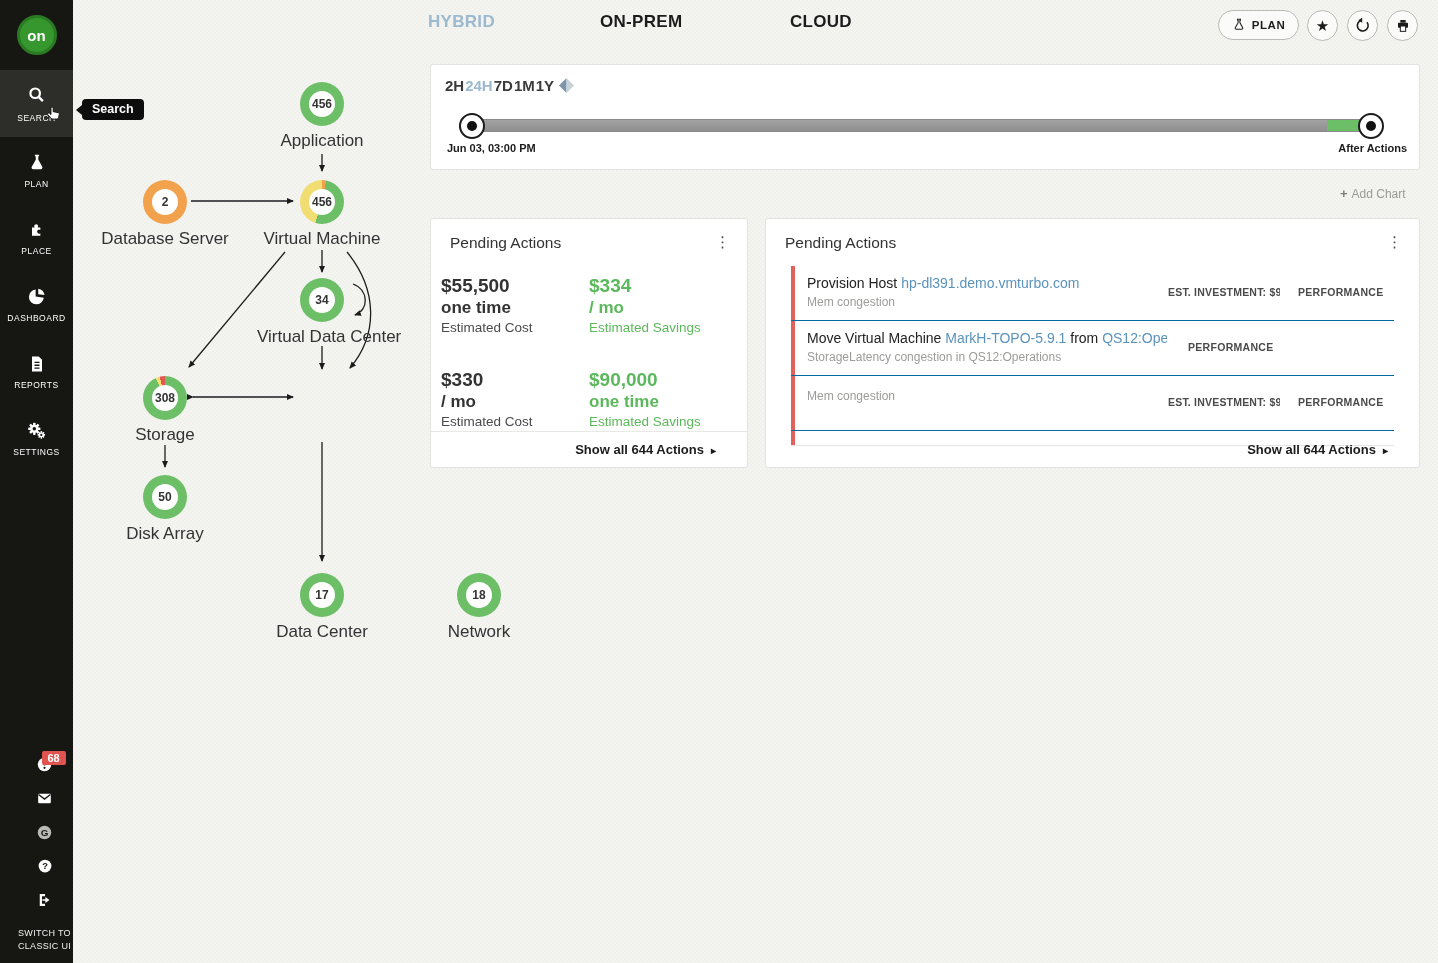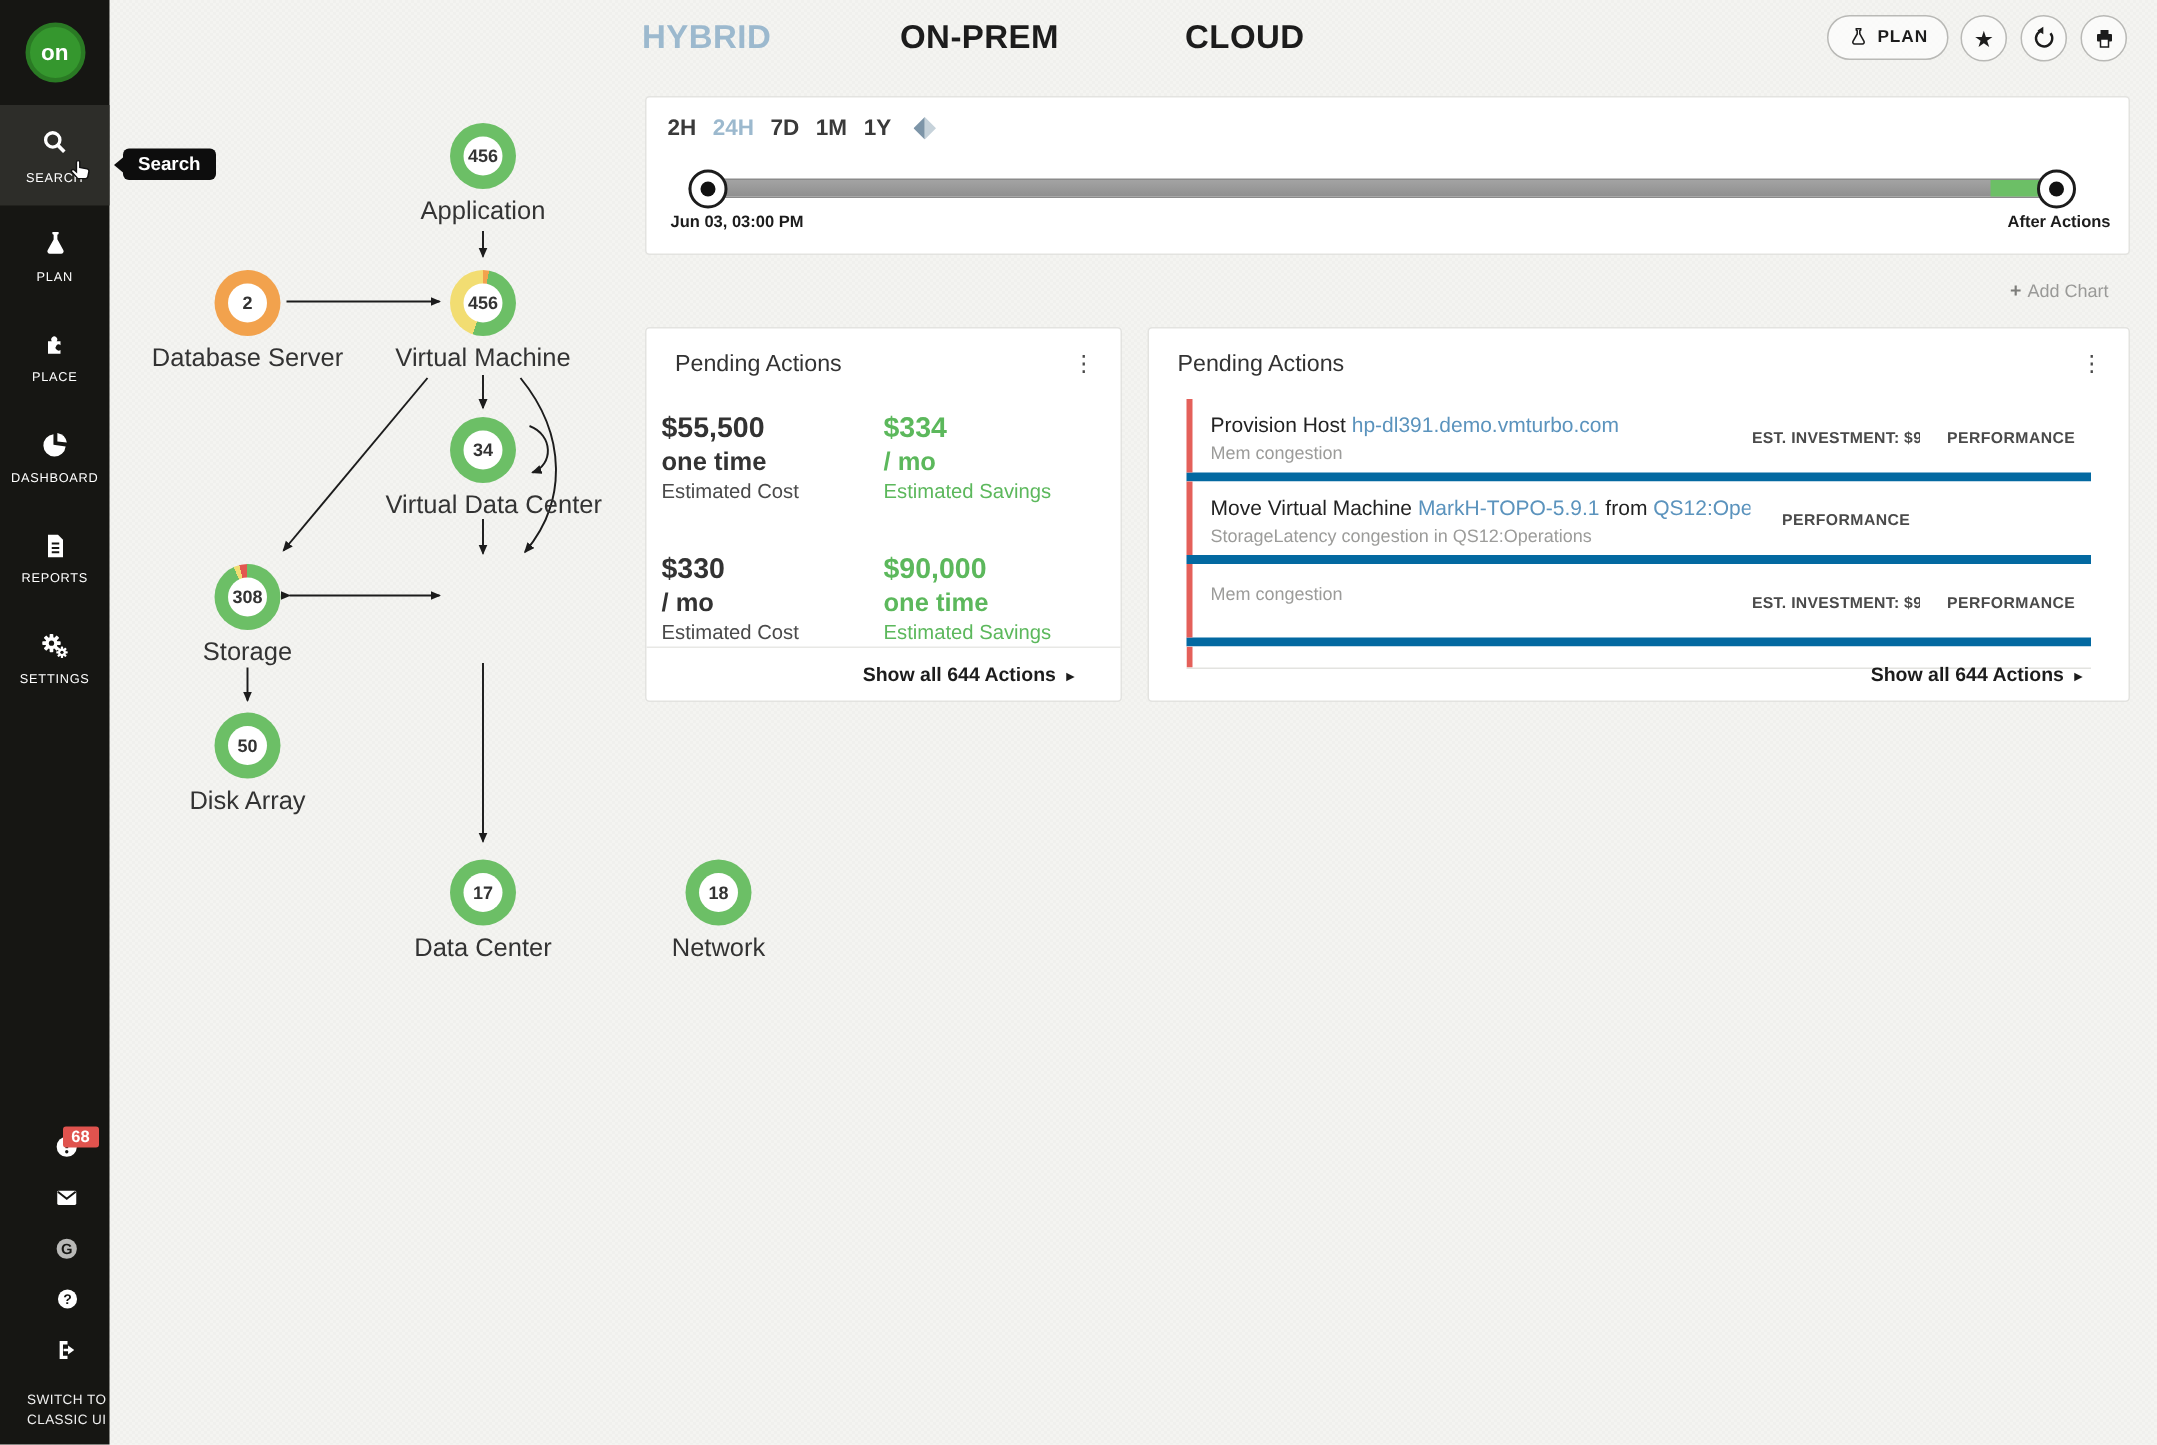--- a/index.html
+++ b/index.html
@@ -61,21 +61,21 @@
     padding:3px 10px 4px; border-radius:4px; white-space:nowrap;
   }
   .tooltip::before {
     content:""; position:absolute; left:-6px; top:6px;
     border-top:5px solid transparent; border-bottom:5px solid transparent;
     border-right:6px solid #0d0d0d;
   }
   .cursor { position:absolute; left:44px; top:105px; z-index:41; }
 
   
-  .tab { position:absolute; top:12px; font-size:22px; font-weight:bold; color:#1c1c1c; cursor:pointer; letter-spacing:.3px; }
+  .tab { position:absolute; top:12px; font-size:17px; font-weight:bold; color:#1c1c1c; cursor:pointer; letter-spacing:.3px; }
   .tab.active { color:#9cb9ce; }
   .tab-hybrid { left:428px; }
   .tab-onprem { left:600px; }
   .tab-cloud  { left:790px; }
 
   .btn-plan {
     position:absolute; left:1218px; top:10px; width:81px; height:30px;
     border:1px solid #b9b9b6; border-radius:15px; background:rgba(255,255,255,.65);
     display:flex; align-items:center; justify-content:center; gap:6px;
     font-size:11.5px; font-weight:bold; letter-spacing:.6px; color:#1c1c1c; cursor:pointer;
@@ -88,21 +88,21 @@
   }
   .btn-star { left:1307px; }
   .btn-undo { left:1347px; }
   .btn-print{ left:1387px; }
 
   
   .panel {
     position:absolute; background:#fff; border:1px solid #e3e3e0; border-radius:3px;
   }
   .timeline-panel { left:430px; top:64px; width:990px; height:106px; }
-  .ranges { position:absolute; left:14px; top:12px; display:flex; align-items:center; gap:11px; }
+  .ranges { position:absolute; left:14px; top:12px; display:flex; align-items:center; gap:1px; }
   .range { font-size:15px; font-weight:bold; color:#3a3a3a; cursor:pointer; }
   .range.active { color:#9cb9ce; }
   .compare-icon { margin-left:4px; cursor:pointer; }
   .track {
     position:absolute; left:28px; right:38px; top:54px; height:13px;
     background:linear-gradient(#a3a3a3,#8f8f8f); border-radius:7px; border:1px solid #8a8a8a;
   }
   .track-green { position:absolute; right:11px; top:0; width:42px; height:11px; background:#6cbf66; }
   .handle {
     position:absolute; top:48px; width:26px; height:26px; border-radius:50%;
@@ -157,21 +157,21 @@
     display:flex; align-items:center; justify-content:flex-end;
   }
   .summary-panel .panel-footer { border-top:1px solid #e8e8e5; }
   .show-all { font-size:13px; font-weight:600; color:#1c1c1c; cursor:pointer; margin-right:31px; }
   .show-all .arr { margin-left:7px; font-size:10px; }
 
   
   .list-panel { left:765px; top:218px; width:655px; height:250px; }
   .rows { position:absolute; left:25px; right:25px; top:47px; }
   .action-row {
-    position:relative; height:55px; border-bottom:6px solid #0369a1;
+    position:relative; height:55px; border-bottom:1px solid #0369a1;
     padding:9px 0 0 16px; background:#fff;
   }
   .action-row::before {
     content:""; position:absolute; left:0; top:0; bottom:0; width:4px; background:#e4605a;
   }
   .action-row.partial { height:15px; overflow:hidden; border-bottom:1px solid #e3e3e0; }
   .row-title { font-size:14px; color:#222; white-space:nowrap; overflow:hidden; max-width:360px; }
   .row-title .lnk { color:#5b93bd; cursor:pointer; }
   .row-sub { font-size:12px; color:#9c9c9a; margin-top:4px; white-space:nowrap; overflow:hidden; max-width:360px; }
   .row-invest {

